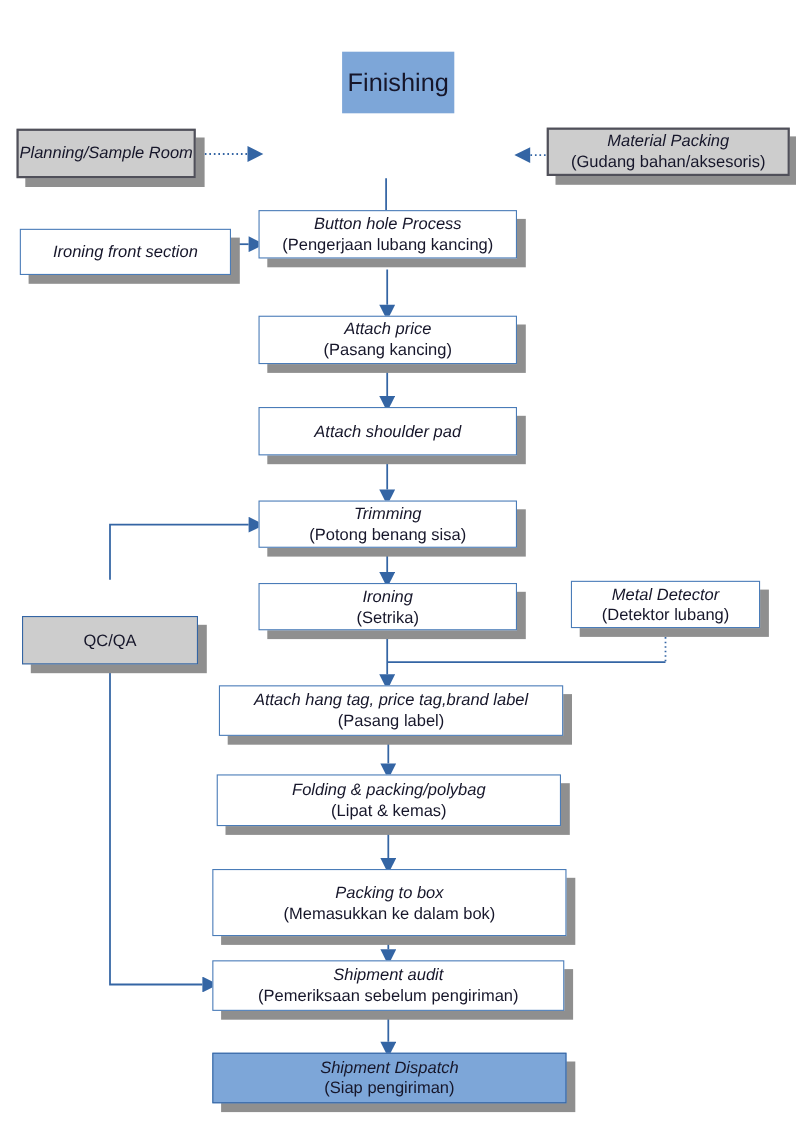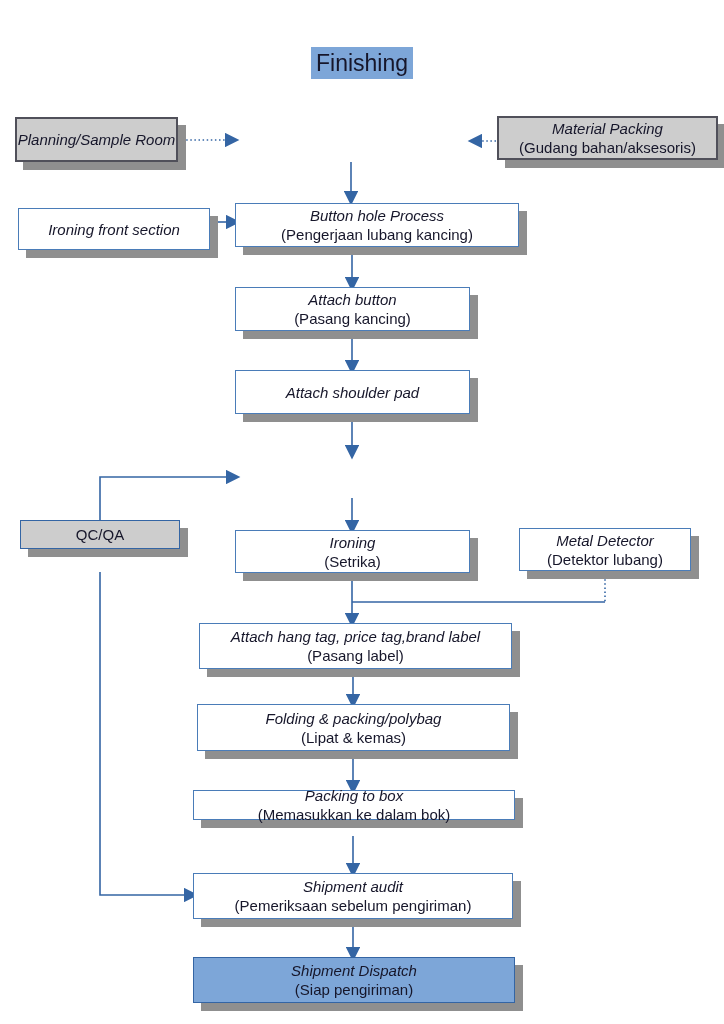--- a/index.html
+++ b/index.html
@@ -29,21 +29,21 @@
   .arrowhead { fill: var(--accent-blue, #3465a4); }
 
   .title-wrap {
     position: absolute; left: 0; top: 47px; width: 100%;
     display: flex; justify-content: center;
     z-index: 2;
   }
   .title {
     font-size: 23px;
     line-height: 28px;
-    padding: 2px 5px;
+    padding: 14px 5px;
     background: var(--highlight-blue, #7da6d8);
     color: var(--text-dark, #16162a);
   }
 
   .box {
     position: absolute;
     z-index: 2;
     display: flex; flex-direction: column;
     align-items: center; justify-content: center;
     text-align: center;
@@ -110,36 +110,40 @@
 
   <div class="box gray" style="left:497px;top:116px;width:221px;height:44px">
     <div class="en">Material Packing</div>
     <div class="id">(Gudang bahan/aksesoris)</div>
   </div>
 
   <div class="box" style="left:18px;top:208px;width:192px;height:42px">
     <div class="en">Ironing front section</div>
   </div>
 
-  <div class="box" style="left:235px;top:203px;width:284px;height:44px">
+  <div class="box" style="left:235px;top:191px;width:235px;height:44px">
     <div class="en">Button hole Process</div>
     <div class="id">(Pengerjaan lubang kancing)</div>
   </div>
 
   <div class="box" style="left:235px;top:287px;width:235px;height:44px">
-    <div class="en">Attach button</div>
+    <div class="en">Attach price</div>
     <div class="id">(Pasang kancing)</div>
   </div>
 
   <div class="box" style="left:235px;top:370px;width:235px;height:44px">
     <div class="en">Attach shoulder pad</div>
   </div>
 
+  <div class="box" style="left:235px;top:455px;width:235px;height:43px">
+    <div class="en">Trimming</div>
+    <div class="id">(Potong benang sisa)</div>
+  </div>
 
-  <div class="box gray blueborder" style="left:20px;top:520px;width:160px;height:29px">
+  <div class="box gray blueborder" style="left:20px;top:560px;width:160px;height:44px">
     <div class="id">QC/QA</div>
   </div>
 
   <div class="box" style="left:235px;top:530px;width:235px;height:43px">
     <div class="en">Ironing</div>
     <div class="id">(Setrika)</div>
   </div>
 
   <div class="box" style="left:519px;top:528px;width:172px;height:43px">
     <div class="en">Metal Detector</div>
@@ -149,21 +153,21 @@
   <div class="box" style="left:199px;top:623px;width:313px;height:46px">
     <div class="en">Attach hang tag, price tag,brand label</div>
     <div class="id">(Pasang label)</div>
   </div>
 
   <div class="box" style="left:197px;top:704px;width:313px;height:47px">
     <div class="en">Folding &amp; packing/polybag</div>
     <div class="id">(Lipat &amp; kemas)</div>
   </div>
 
-  <div class="box" style="left:193px;top:790px;width:322px;height:30px">
+  <div class="box" style="left:193px;top:790px;width:322px;height:61px">
     <div class="en">Packing to box</div>
     <div class="id">(Memasukkan ke dalam bok)</div>
   </div>
 
   <div class="box" style="left:193px;top:873px;width:320px;height:46px">
     <div class="en">Shipment audit</div>
     <div class="id">(Pemeriksaan sebelum pengiriman)</div>
   </div>
 
   <div class="box blue" style="left:193px;top:957px;width:322px;height:46px">

